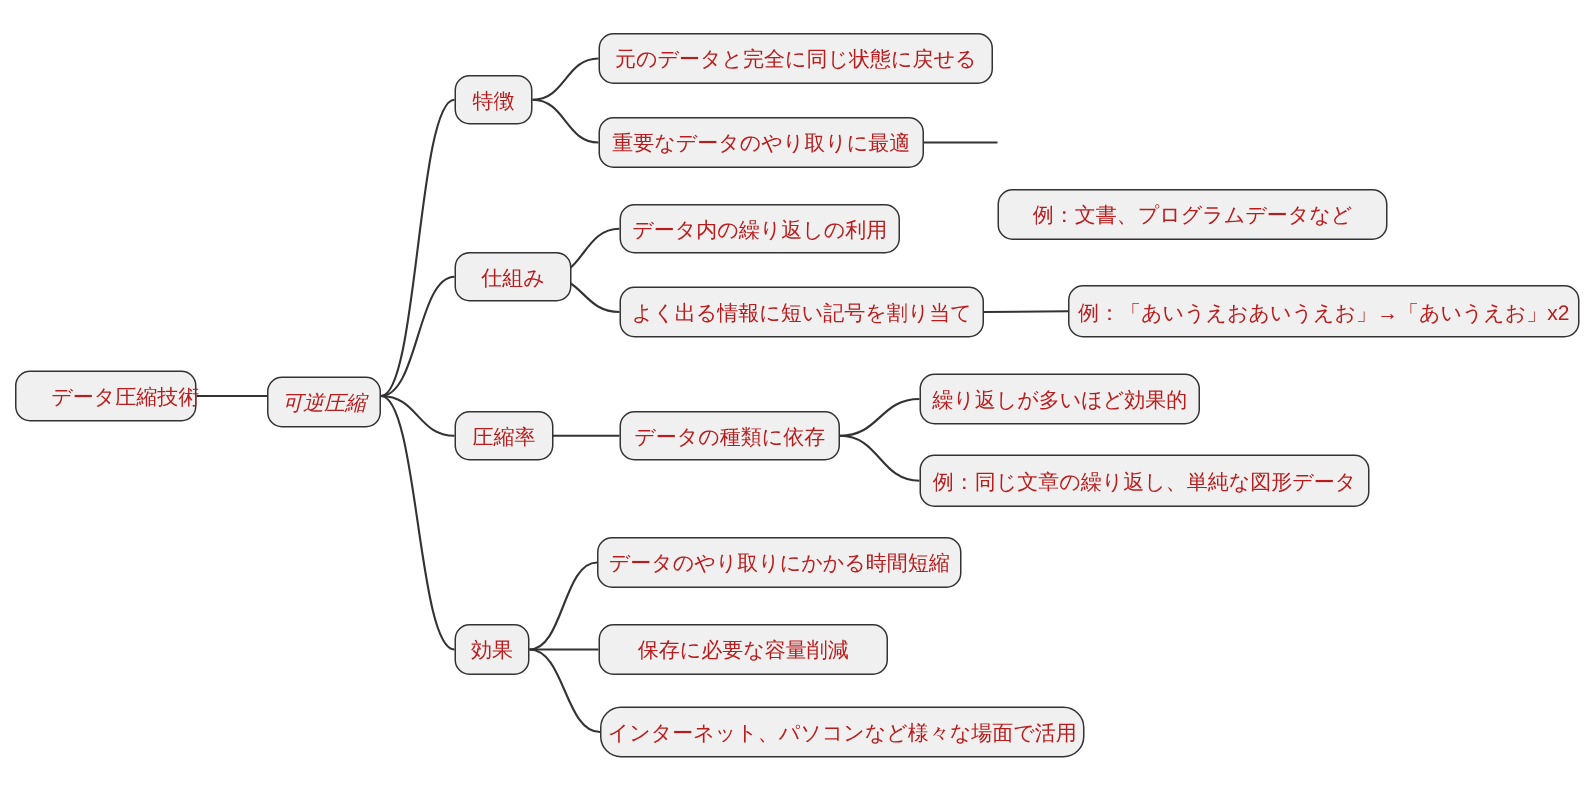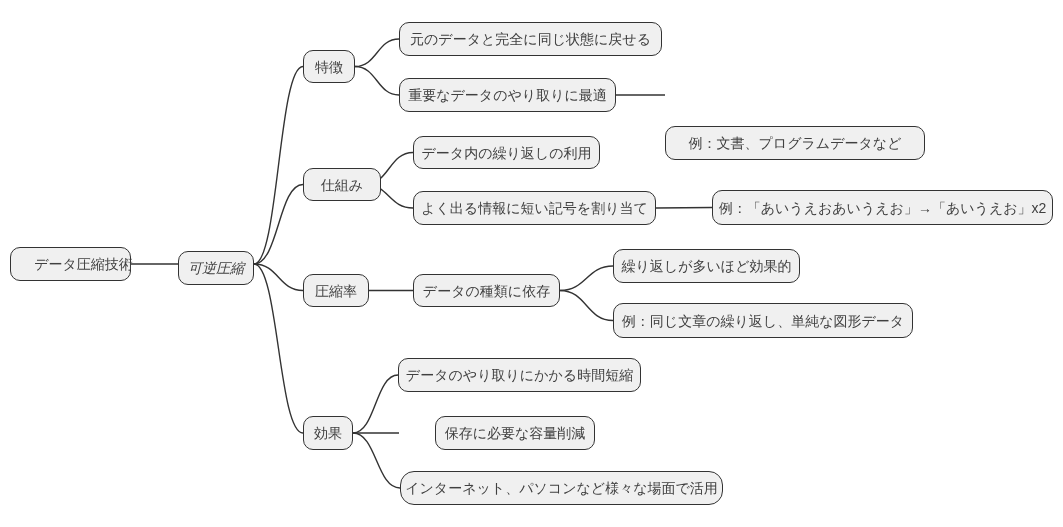--- a/index.html
+++ b/index.html
@@ -31,21 +31,21 @@
     position: absolute;
     box-sizing: border-box;
     background: #f0f0f0;
     border: 1.6px solid #333333;
     border-radius: 10px;
     display: flex;
     align-items: center;
     justify-content: center;
     font-size: 14px;
     line-height: 1;
-    color: #404040;
+    color: #b91c1c;
     white-space: nowrap;
     letter-spacing: 0;
   }
 </style>
 </head>
 <body>
 
 <div id="canvas">
   <svg id="edges" viewBox="0 0 1063 527" xmlns="http://www.w3.org/2000/svg">
       <path d="M 131 264 L 178 264"></path>
@@ -107,19 +107,19 @@
     </div>
     <div class="node" style="left: 613px; top: 303px; width: 300px; height: 35px;">
       <span>例：同じ文章の繰り返し、単純な図形データ</span>
     </div>
     <div class="node" style="left: 303px; top: 416px; width: 50px; height: 34px;">
       <span>効果</span>
     </div>
     <div class="node" style="left: 398px; top: 358px; width: 243px; height: 34px;">
       <span>データのやり取りにかかる時間短縮</span>
     </div>
-    <div class="node" style="left: 399px; top: 416px; width: 160px; height: 34px; margin-left: 36px;">
+    <div class="node" style="left: 399px; top: 416px; width: 193px; height: 34px;">
       <span>保存に必要な容量削減</span>
     </div>
     <div class="node" style="left: 400px; top: 471px; width: 323px; height: 34px; border-radius: 14px;">
       <span>インターネット、パソコンなど様々な場面で活用</span>
     </div>
   </div>
 
 </body></html>

